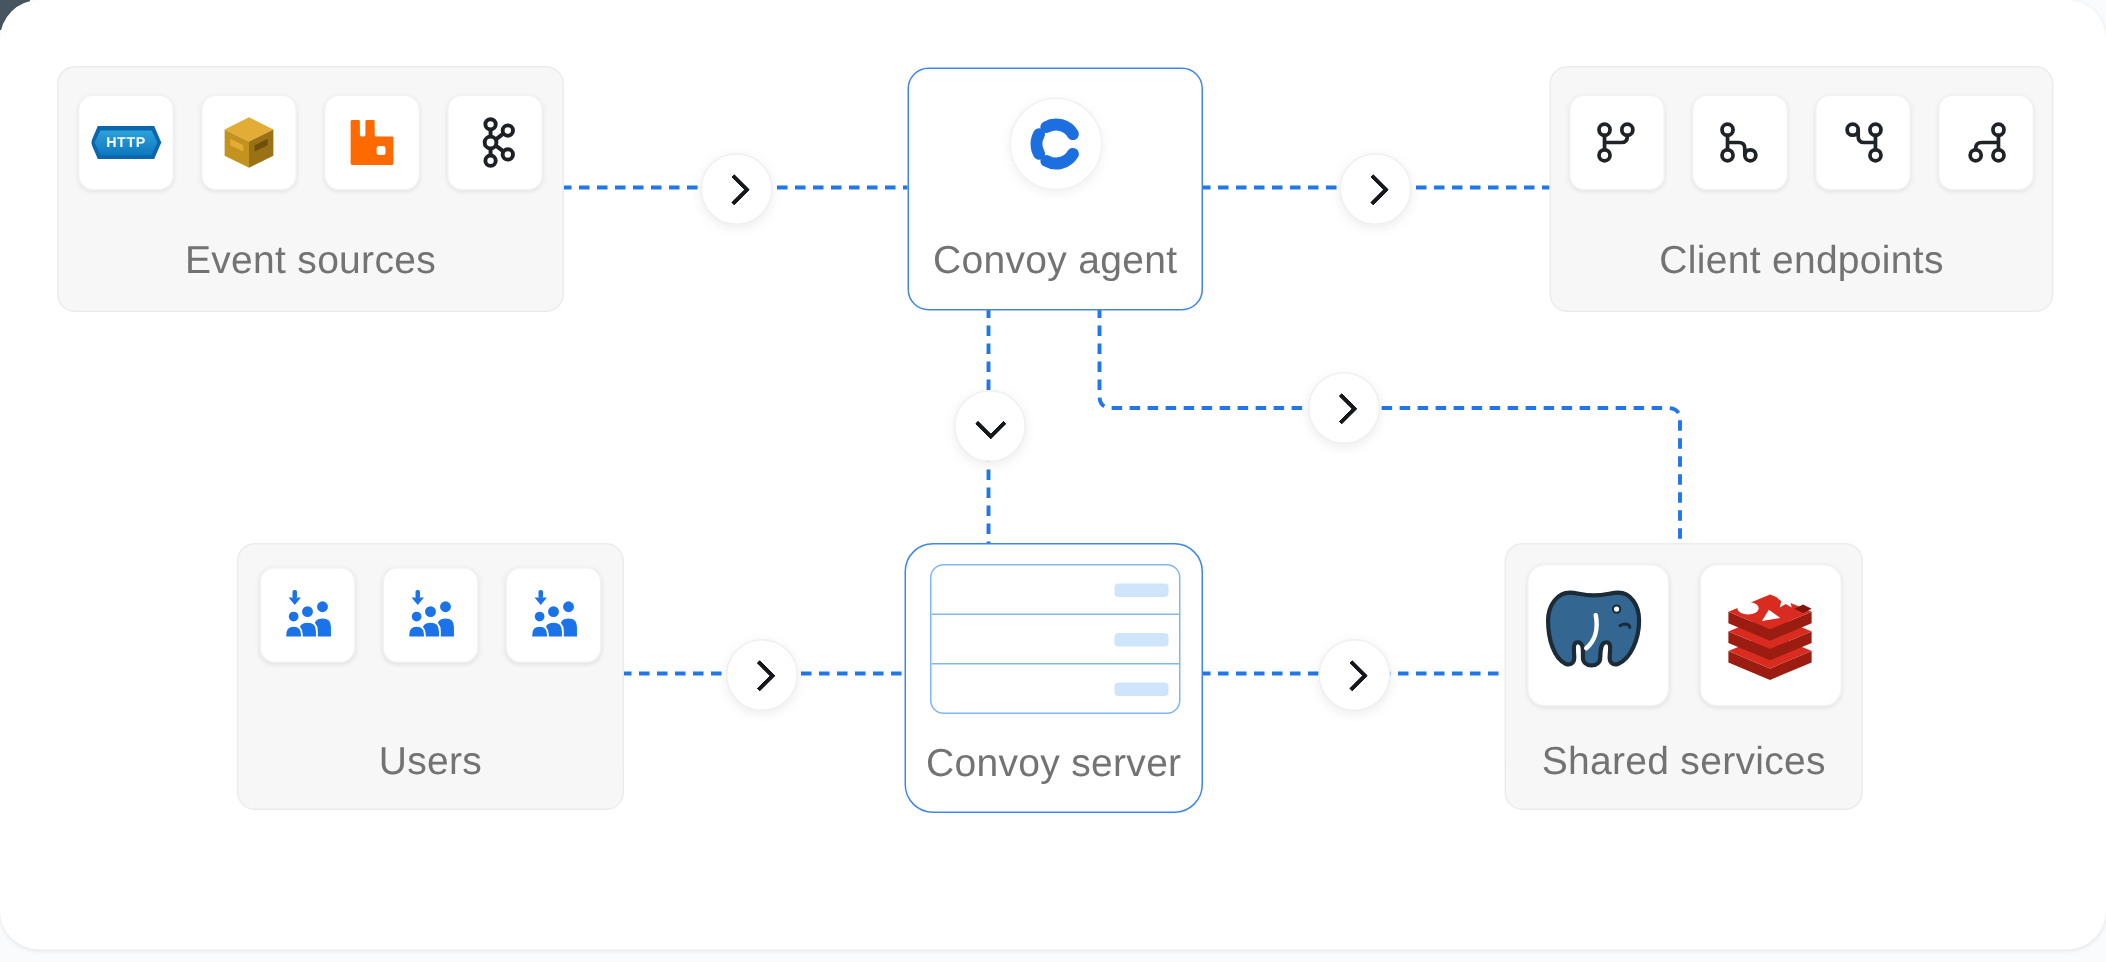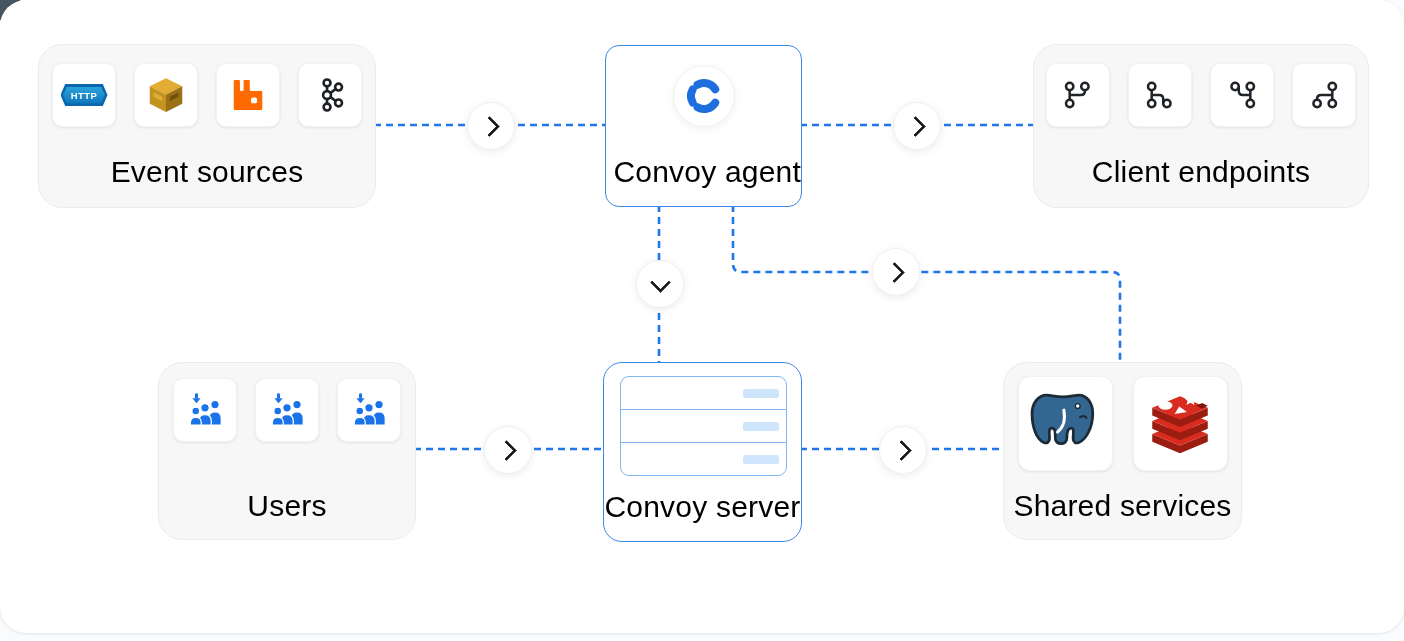--- a/index.html
+++ b/index.html
@@ -8,28 +8,28 @@
   .corner-dark{position:absolute;left:-16px;top:-16px;width:36px;height:36px;background:#46555f;border-radius:6px;}
   .card{position:absolute;left:0;top:0;width:1404px;height:633px;background:#fff;
         border-radius:26px;box-shadow:0 1px 3px rgba(20,30,40,.10);}
   .connector-layer{position:absolute;left:0;top:0;width:1404px;height:633px;z-index:1;}
   .conn-dot{position:absolute;width:46px;height:46px;border-radius:50%;background:#fff;
             border:1px solid #f0f0f2;box-shadow:0 2px 8px rgba(0,0,0,.08);
             display:flex;align-items:center;justify-content:center;z-index:3;}
   .chev{width:12px;height:12px;border-top:3px solid #16181b;border-right:3px solid #16181b;border-radius:1px;}
   .chev-right{transform:rotate(45deg);margin-left:-4px;}
   .chev-down{transform:rotate(135deg);margin-top:-4px;}
-  .gbox{position:absolute;background:#f7f7f8;border:1px solid #ececee;border-radius:24px;z-index:2;}
+  .gbox{position:absolute;background:#f7f7f8;border:1px solid #ececee;border-radius:12px;z-index:2;}
   .bbox{position:absolute;background:#fff;border:1.6px solid #3e87e9;border-radius:14px;z-index:2;}
   .tiles{position:absolute;left:0;width:100%;display:flex;justify-content:center;}
   .tile{background:#fff;border:1px solid #f2f2f3;border-radius:10px;box-shadow:0 1px 3px rgba(20,20,30,.09);
         display:flex;align-items:center;justify-content:center;flex:0 0 auto;}
   .tile-sm{width:62px;height:62px;}
   .tile-lg{width:93px;height:93px;border-radius:12px;}
-  .nlabel{position:absolute;left:0;width:100%;text-align:center;color:#000000;font-size:30px;
+  .nlabel{position:absolute;left:0;width:100%;text-align:center;color:#737373;font-size:26px;
           letter-spacing:.2px;z-index:2;}
   .logo-circle{position:absolute;left:50%;transform:translateX(-50%);top:19px;width:60px;height:60px;
                border-radius:50%;background:#fff;border:1px solid #f1f1f3;box-shadow:0 2px 8px rgba(0,0,0,.06);
                display:flex;align-items:center;justify-content:center;}
   .http-badge{width:47px;height:22px;background:#0a66ad;position:relative;
               clip-path:polygon(10% 0,90% 0,100% 50%,90% 100%,10% 100%,0 50%);
               display:flex;align-items:center;justify-content:center;}
   .http-badge::before{content:"";position:absolute;inset:2.5px;
               clip-path:polygon(10% 0,90% 0,100% 50%,90% 100%,10% 100%,0 50%);
               background:linear-gradient(180deg,#2ba2da,#0e76bd);}
@@ -120,21 +120,21 @@
   <div class="bbox" style="left:605px;top:45px;width:195px;height:160px;">
     <div class="logo-circle">
       <svg viewBox="0 0 32 32" width="44" height="44">
         <g fill="none" stroke="#1d6fe0" stroke-width="5.8" stroke-linecap="round">
           <path d="M7.8 11.3 A9.5 9.5 0 0 0 7.8 20.7"></path>
           <path d="M11.3 7.8 A9.5 9.5 0 0 1 24.2 11.2"></path>
           <path d="M11.3 24.2 A9.5 9.5 0 0 0 24.2 20.8"></path>
         </g>
       </svg>
     </div>
-    <div class="nlabel" style="bottom:17px;text-align:right;">Convoy agent</div>
+    <div class="nlabel" style="bottom:17px;">Convoy agent</div>
   </div>
 
   <div class="gbox" style="left:158px;top:362px;width:256px;height:176px;">
     <div class="tiles" style="top:15px;gap:18px;">
       <div class="tile tile-sm">
         <svg viewBox="0 0 32 32" width="40" height="40">
           <g fill="#1a73e8">
             <rect x="8" y="2.6" width="2.4" height="4.4" rx="1"></rect>
             <path d="M5.9 6.6 h6.6 L9.2 10.6 Z"></path>
             <g stroke="#fff" stroke-width="1">

